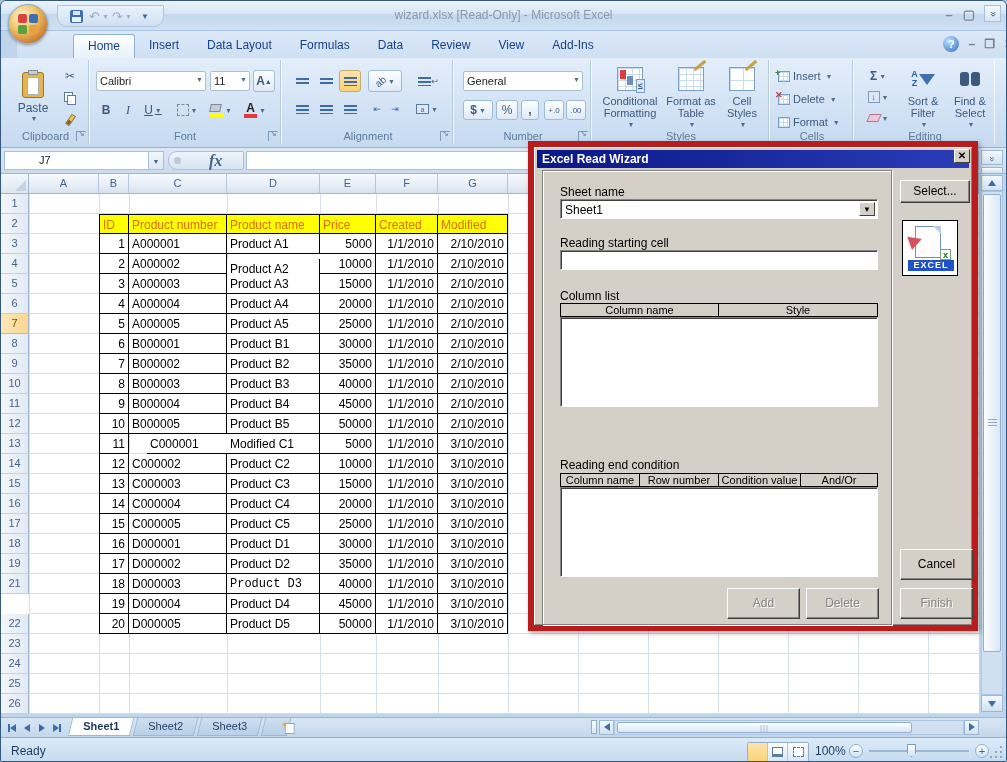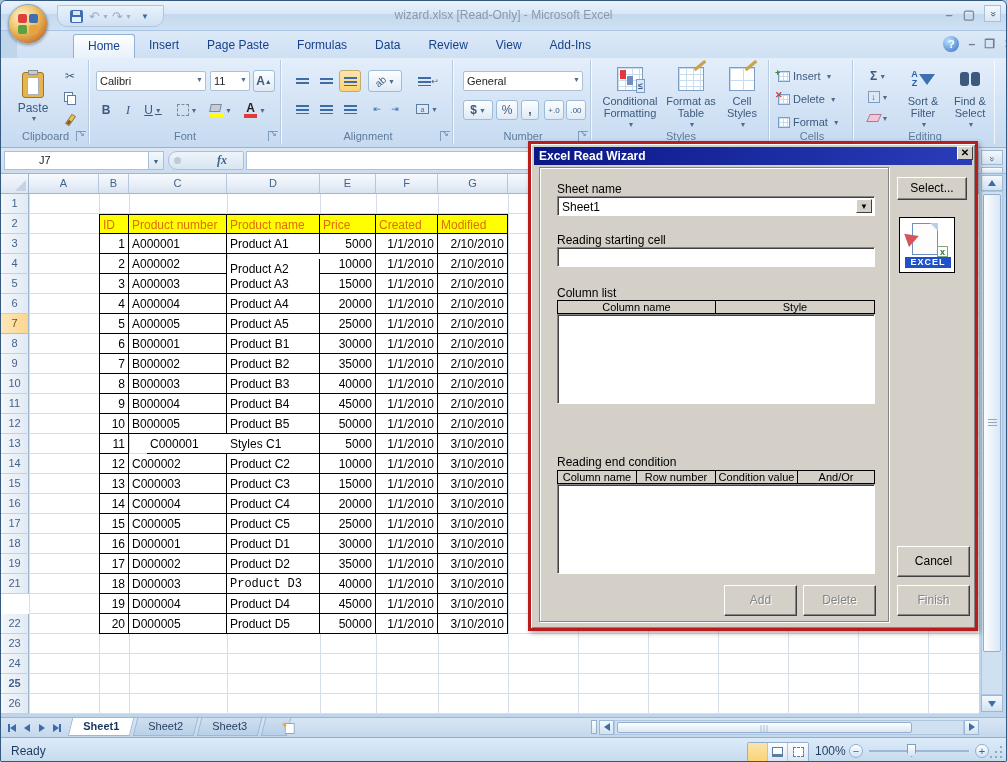--- a/index.html
+++ b/index.html
@@ -84,21 +84,21 @@
           display:flex; align-items:center; }
   .namebox { position:absolute; left:3px; top:3px; width:145px; height:19px; background:#fff;
              border:1px solid #a8c0da; font-size:11px; color:#222; padding:2px 0 0 34px; }
   .namebox-arr { position:absolute; left:148px; top:3px; width:15px; height:19px; background:linear-gradient(#f3f8fd,#dbe7f3);
                  border:1px solid #a8c0da; border-left:none; font-size:7px; color:#44628a; text-align:center; line-height:19px; }
   .fx-pill { position:absolute; left:167px; top:3px; width:76px; height:19px; border:1px solid #a8c0da;
              border-radius:9px 2px 2px 9px; background:linear-gradient(#eef4fb,#d8e5f2);
              display:flex; align-items:center; }
   .fx-dot { width:7px; height:7px; border-radius:50%; background:#b9cbdd; margin-left:5px; }
   .fx-lab { font-style:italic; font-family:"Liberation Serif",serif; font-weight:bold; color:#44628a;
-            margin-left:36px; font-size:12px; }
+            margin-left:28px; font-size:16px; }
   .fbox { position:absolute; left:245px; top:3px; width:733px; height:19px; background:#fff;
           border:1px solid #a8c0da; }
   .fbar-chev { position:absolute; right:5px; top:4px; width:17px; height:17px; border:1px solid #a8c0da;
                background:linear-gradient(#f3f8fd,#dbe7f3); color:#44628a; text-align:center; }
   .fbar-chev span { display:block; transform:rotate(90deg); font-size:10px; line-height:16px; }
 
   
   .grid { position:absolute; left:0; top:173px; width:978px; height:540px; background:#fff; overflow:hidden; }
   .corner { position:absolute; left:0; top:0; width:28px; height:20px;
             background:linear-gradient(#f4f7fb,#dde7f2); border-right:1px solid #9eb6d0; border-bottom:1px solid #9eb6d0; }
@@ -115,21 +115,21 @@
              background:repeating-linear-gradient(to bottom,transparent 0 19px,#d6deea 19px 20px); }
   .vline { position:absolute; top:20px; height:520px; width:1px; background:#d6deea; }
   .tcell { position:absolute; height:20px; font-size:12px; color:#000; background:#fff;
            border-right:1px solid #000; border-bottom:1px solid #000; padding:3px 3px 0 3px; overflow:hidden;
            white-space:nowrap; }
   .tcell.hdr { background:#ffff00; color:#e26b0a; border-top:1px solid #000; }
   .tcell.first { border-left:1px solid #000; }
 
   
   .dialog { position:absolute; left:527px; top:140px; width:450px; height:490px; background:#d4d0c8;
-            border:3px solid #b91c1c; box-shadow:inset 1px 1px 0 #fff, inset -1px -1px 0 #848484, 2px 2px 5px rgba(0,0,0,.35);
+            border:6px solid #b91c1c; box-shadow:inset 1px 1px 0 #fff, inset -1px -1px 0 #848484, 2px 2px 5px rgba(0,0,0,.35);
             z-index:50; }
   .dlg-title { position:absolute; left:3px; top:3px; right:3px; height:18px;
                background:linear-gradient(90deg,#0a1787,#2a3db8); color:#fff; font-weight:bold;
                font-size:12px; padding:2px 0 0 5px; }
   .dlg-close { position:absolute; right:2px; top:2px; width:16px; height:14px; background:#d4d0c8;
                border:1px solid; border-color:#fff #404040 #404040 #fff; color:#000; font-size:10px;
                font-weight:bold; text-align:center; line-height:12px; }
   .dlg-frame { position:absolute; left:8px; top:23px; width:350px; height:455px;
                border:1px solid #848484; box-shadow:inset 1px 1px 0 #fff, 1px 1px 0 #fff; }
   .dlg-label { position:absolute; color:#000; font-size:12px; }
@@ -259,21 +259,21 @@
       <span>–</span>
       <span>▢</span>
       <span>✕</span>
     </div>
   </div>
 
   <div class="tabrow">
     <div class="tabs" id="ribbon-tabs">
         <div class="tab active">Home</div>
         <div class="tab">Insert</div>
-        <div class="tab">Page Paste</div>
+        <div class="tab">Data Layout</div>
         <div class="tab">Formulas</div>
         <div class="tab">Data</div>
         <div class="tab">Review</div>
         <div class="tab">View</div>
         <div class="tab">Add-Ins</div>
       </div>
     <div class="tab-ctl">
       <span class="help-ico">?</span>
       <span class="g">–</span>
       <span class="g">❐</span>
@@ -588,21 +588,21 @@
         <div class="tcell" style="left: 375px; top: 220px; width: 62px; text-align: right;">1/1/2010</div>
         <div class="tcell" style="left: 437px; top: 220px; width: 70px; text-align: right;">2/10/2010</div>
         <div class="tcell first" style="left: 98px; top: 240px; width: 30px; text-align: right;">10</div>
         <div class="tcell" style="left: 128px; top: 240px; width: 98px; text-align: left;">B000005</div>
         <div class="tcell" style="left: 226px; top: 240px; width: 93px; text-align: left;">Product B5</div>
         <div class="tcell" style="left: 319px; top: 240px; width: 56px; text-align: right;">50000</div>
         <div class="tcell" style="left: 375px; top: 240px; width: 62px; text-align: right;">1/1/2010</div>
         <div class="tcell" style="left: 437px; top: 240px; width: 70px; text-align: right;">2/10/2010</div>
         <div class="tcell first" style="left: 98px; top: 260px; width: 30px; text-align: right;">11</div>
         <div class="tcell" style="left: 128px; top: 260px; width: 98px; text-align: left; margin-left: 18px;">C000001</div>
-        <div class="tcell" style="left: 226px; top: 260px; width: 93px; text-align: left;">Styles C1</div>
+        <div class="tcell" style="left: 226px; top: 260px; width: 93px; text-align: left;">Modified C1</div>
         <div class="tcell" style="left: 319px; top: 260px; width: 56px; text-align: right;">5000</div>
         <div class="tcell" style="left: 375px; top: 260px; width: 62px; text-align: right;">1/1/2010</div>
         <div class="tcell" style="left: 437px; top: 260px; width: 70px; text-align: right;">3/10/2010</div>
         <div class="tcell first" style="left: 98px; top: 280px; width: 30px; text-align: right;">12</div>
         <div class="tcell" style="left: 128px; top: 280px; width: 98px; text-align: left;">C000002</div>
         <div class="tcell" style="left: 226px; top: 280px; width: 93px; text-align: left;">Product C2</div>
         <div class="tcell" style="left: 319px; top: 280px; width: 56px; text-align: right;">10000</div>
         <div class="tcell" style="left: 375px; top: 280px; width: 62px; text-align: right;">1/1/2010</div>
         <div class="tcell" style="left: 437px; top: 280px; width: 70px; text-align: right;">3/10/2010</div>
         <div class="tcell first" style="left: 98px; top: 300px; width: 30px; text-align: right;">13</div>
@@ -683,21 +683,21 @@
         <div class="rowhdr" style="top: 300px;">15</div>
         <div class="rowhdr" style="top: 320px;">16</div>
         <div class="rowhdr" style="top: 340px;">17</div>
         <div class="rowhdr" style="top: 360px;">18</div>
         <div class="rowhdr" style="top: 380px;">19</div>
         <div class="rowhdr" style="top: 400px;">20</div>
         <div class="rowhdr" style="top: 400px;">21</div>
         <div class="rowhdr" style="top: 440px;">22</div>
         <div class="rowhdr" style="top: 460px;">23</div>
         <div class="rowhdr" style="top: 480px;">24</div>
-        <div class="rowhdr" style="top: 500px; font-weight: bold;">25</div>
+        <div class="rowhdr" style="top: 500px;">25</div>
         <div class="rowhdr" style="top: 520px;">26</div>
       </div>
   </div>
 
   <div class="vscroll">
     <div class="vs-chev"><span>»</span></div>
     <div class="vs-split"></div>
     <div class="vs-up">
         <span class="tri u"></span>
       </div>

